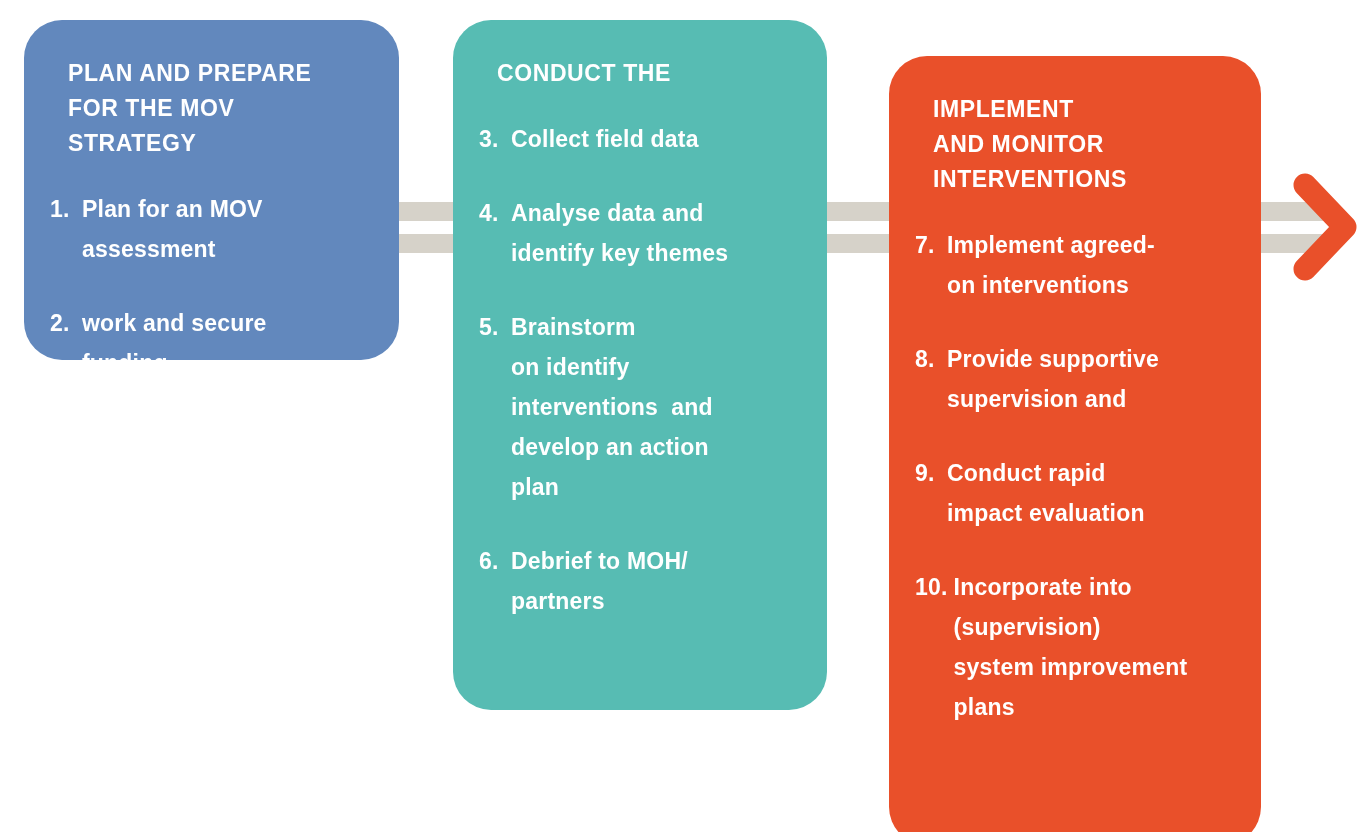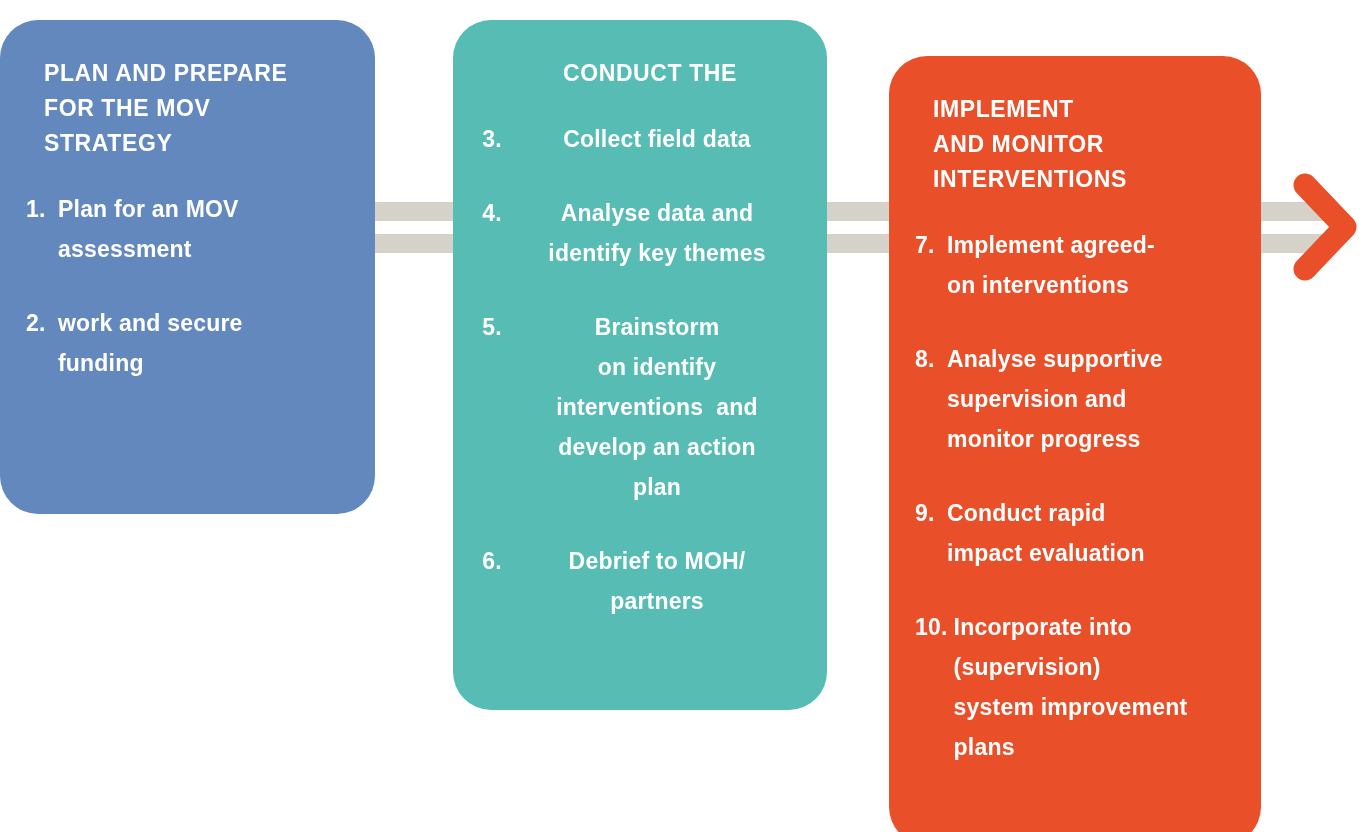--- a/index.html
+++ b/index.html
@@ -42,22 +42,22 @@
   
   .box {
     position: absolute;
     z-index: 2;
     border-radius: 38px;
     color: #ffffff;
     box-sizing: border-box;
     padding: 36px 24px 0 26px;
     font-weight: 700;
   }
-  .box-blue   { left: 0;  top: 20px; width: 375px; height: 494px; }
-  .box-teal   { left: 453px; top: 20px; width: 374px; height: 690px; text-align: center; }
+  .box-blue   { left: 24px;  top: 20px; width: 375px; height: 340px; }
+  .box-teal   { left: 453px; top: 20px; width: 374px; height: 690px; }
   .box-orange { left: 889px; top: 24px; width: 372px; height: 789px; }
 
   .box-title {
     margin: 0 0 28px 18px;
     font-size: 23px;
     line-height: 35px;
     letter-spacing: 0.6px;
     font-weight: 700;
   }
   .steps {
@@ -165,23 +165,22 @@
       <li class="step">
         <span class="step-number">7.</span>
         <span class="step-text">
             <div class="line">Implement agreed-</div>
             <div class="line">on interventions</div>
           </span>
       </li>
       <li class="step">
         <span class="step-number">8.</span>
         <span class="step-text">
-            <div class="line">Analyse supportive</div>
+            <div class="line">Provide supportive</div>
             <div class="line">supervision and</div>
-            <div class="line">monitor progress</div>
           </span>
       </li>
       <li class="step">
         <span class="step-number">9.</span>
         <span class="step-text">
             <div class="line">Conduct rapid</div>
             <div class="line">impact evaluation</div>
           </span>
       </li>
       <li class="step">

